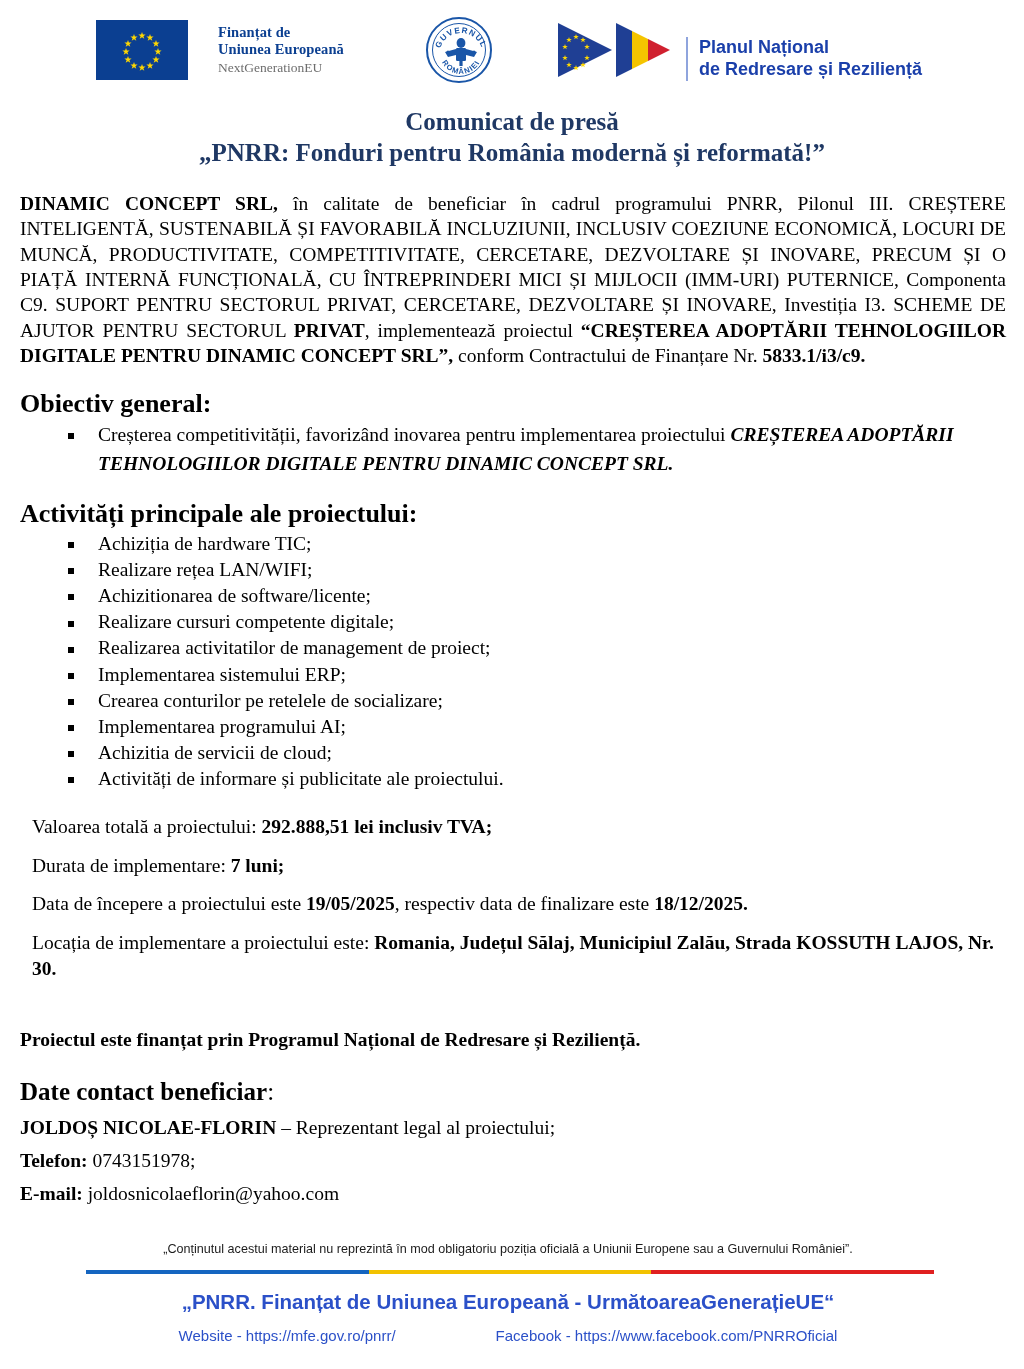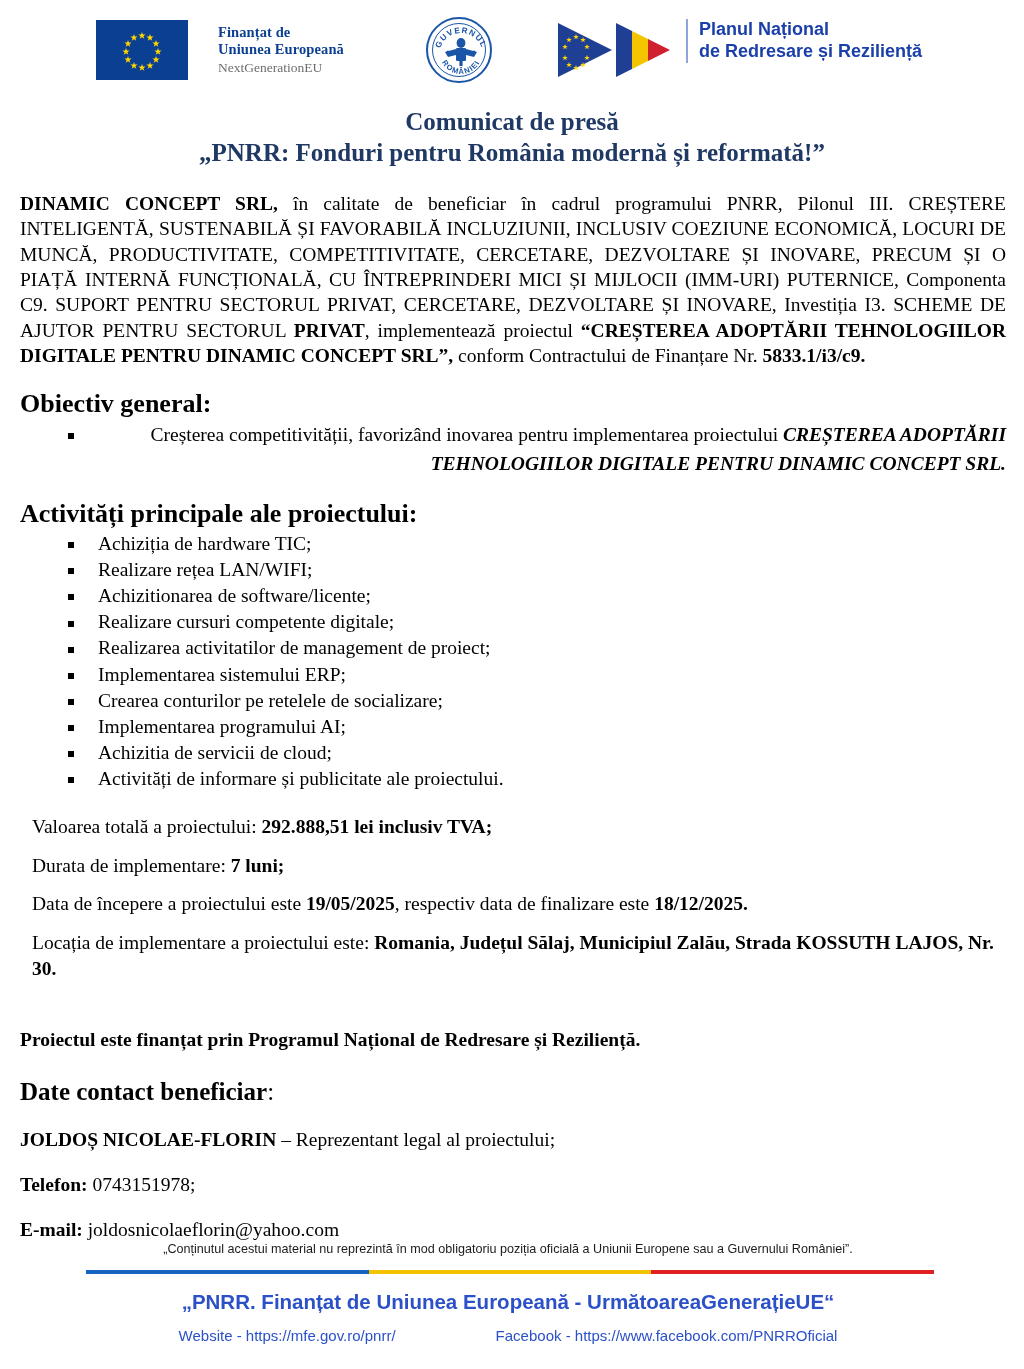--- a/index.html
+++ b/index.html
@@ -31,21 +31,21 @@
   .gov-seal{
     margin-left:82px; width:66px; height:66px; border-radius:50%;
     border:2.5px solid #1a56a8; position:relative; flex:none;
     background:#fff;
   }
   .gov-seal .inner-ring{
     position:absolute; inset:4px; border-radius:50%; border:1px solid #1a56a8;
   }
   .gov-seal svg{ position:absolute; inset:0; }
 
-  .pnrr-logo{ display:flex; align-items:flex-start; margin-left:64px; }
+  .pnrr-logo{ display:flex; align-items:flex-end; margin-left:64px; }
   .pnrr-arrows{ display:flex; align-items:center; flex:none; }
   .pnrr-txt{
     font-family:"Liberation Sans", sans-serif;
     color:#1a3faa; font-weight:bold; line-height:1.22;
     font-size:18px; margin-left:12px;
     border-left:2px solid #8fa4dd; padding-left:11px;
   }
 
   
   .doc-title{ text-align:center; margin-top:18px; color:#1F3864; font-weight:bold; }
@@ -65,29 +65,29 @@
 
   ul.sq{ list-style:none; margin:2px 0 0 0; padding:0; }
   ul.sq li{
     position:relative; font-size:19.5px; line-height:1.34;
     padding-left:78px; margin:0;
   }
   ul.sq li::before{
     content:""; position:absolute; left:48px; top:.58em;
     width:6px; height:6px; background:#000;
   }
-  ul.sq.obj li{ line-height:1.45;text-align:right; }
+  ul.sq.obj li{ line-height:1.45; }
   ul.sq.obj li .cont{ display:block; padding-left:0; }
 
   .facts{ margin-top:22px; font-size:19.5px; line-height:1.36; }
   .facts div{ margin:12px; }
 
   .finline{ margin-top:46px; font-size:19.5px; font-weight:bold; }
   .contact-head{ margin-top:27px; font-size:25px; }
-  .contact-row{ margin-top:23px; font-size:19.5px; }
+  .contact-row{ margin-top:11px; font-size:19.5px; }
 
   
   .footer{
     position:absolute; left:0; right:8px; bottom:0; height:135px;
   }
   .disclaimer{
     text-align:center; font-family:"Liberation Sans", sans-serif;
     font-size:12.6px; color:#1b1b1b; padding-top:8px;
   }
   .tricolor{

